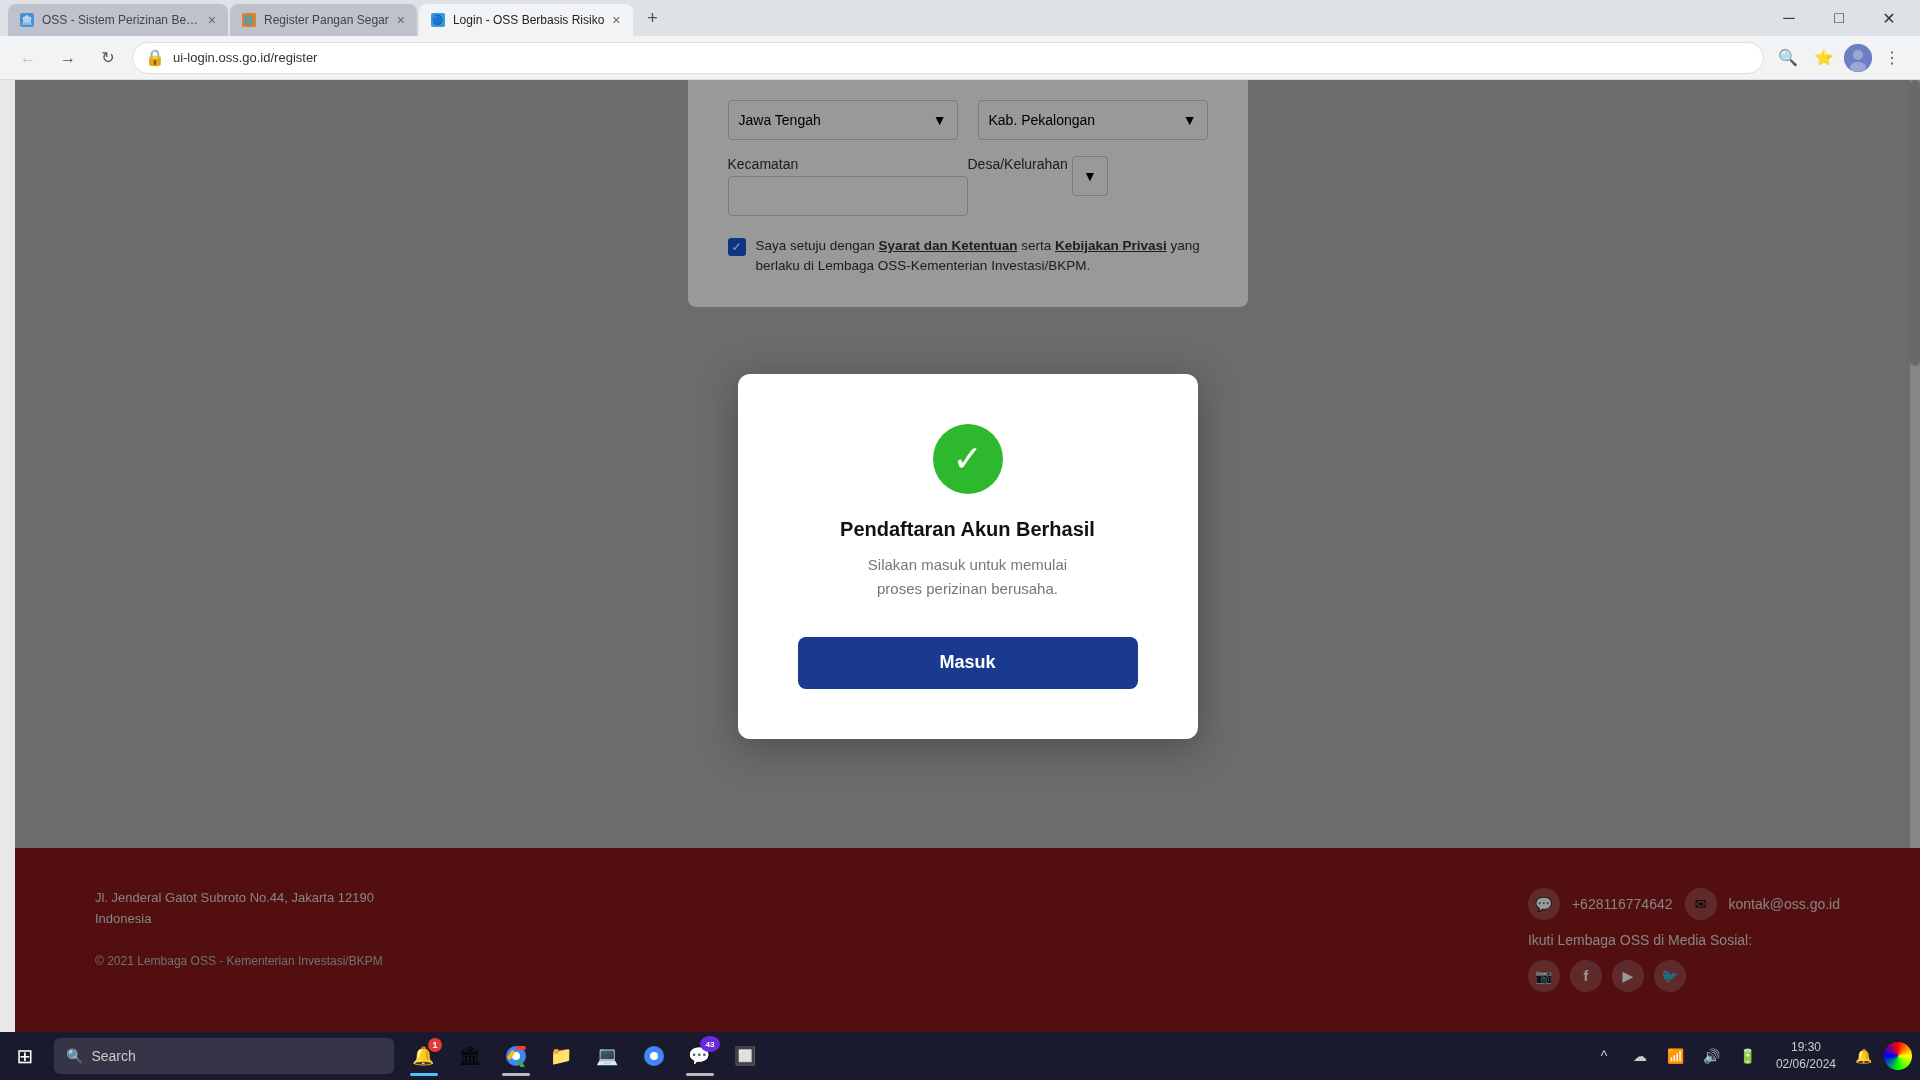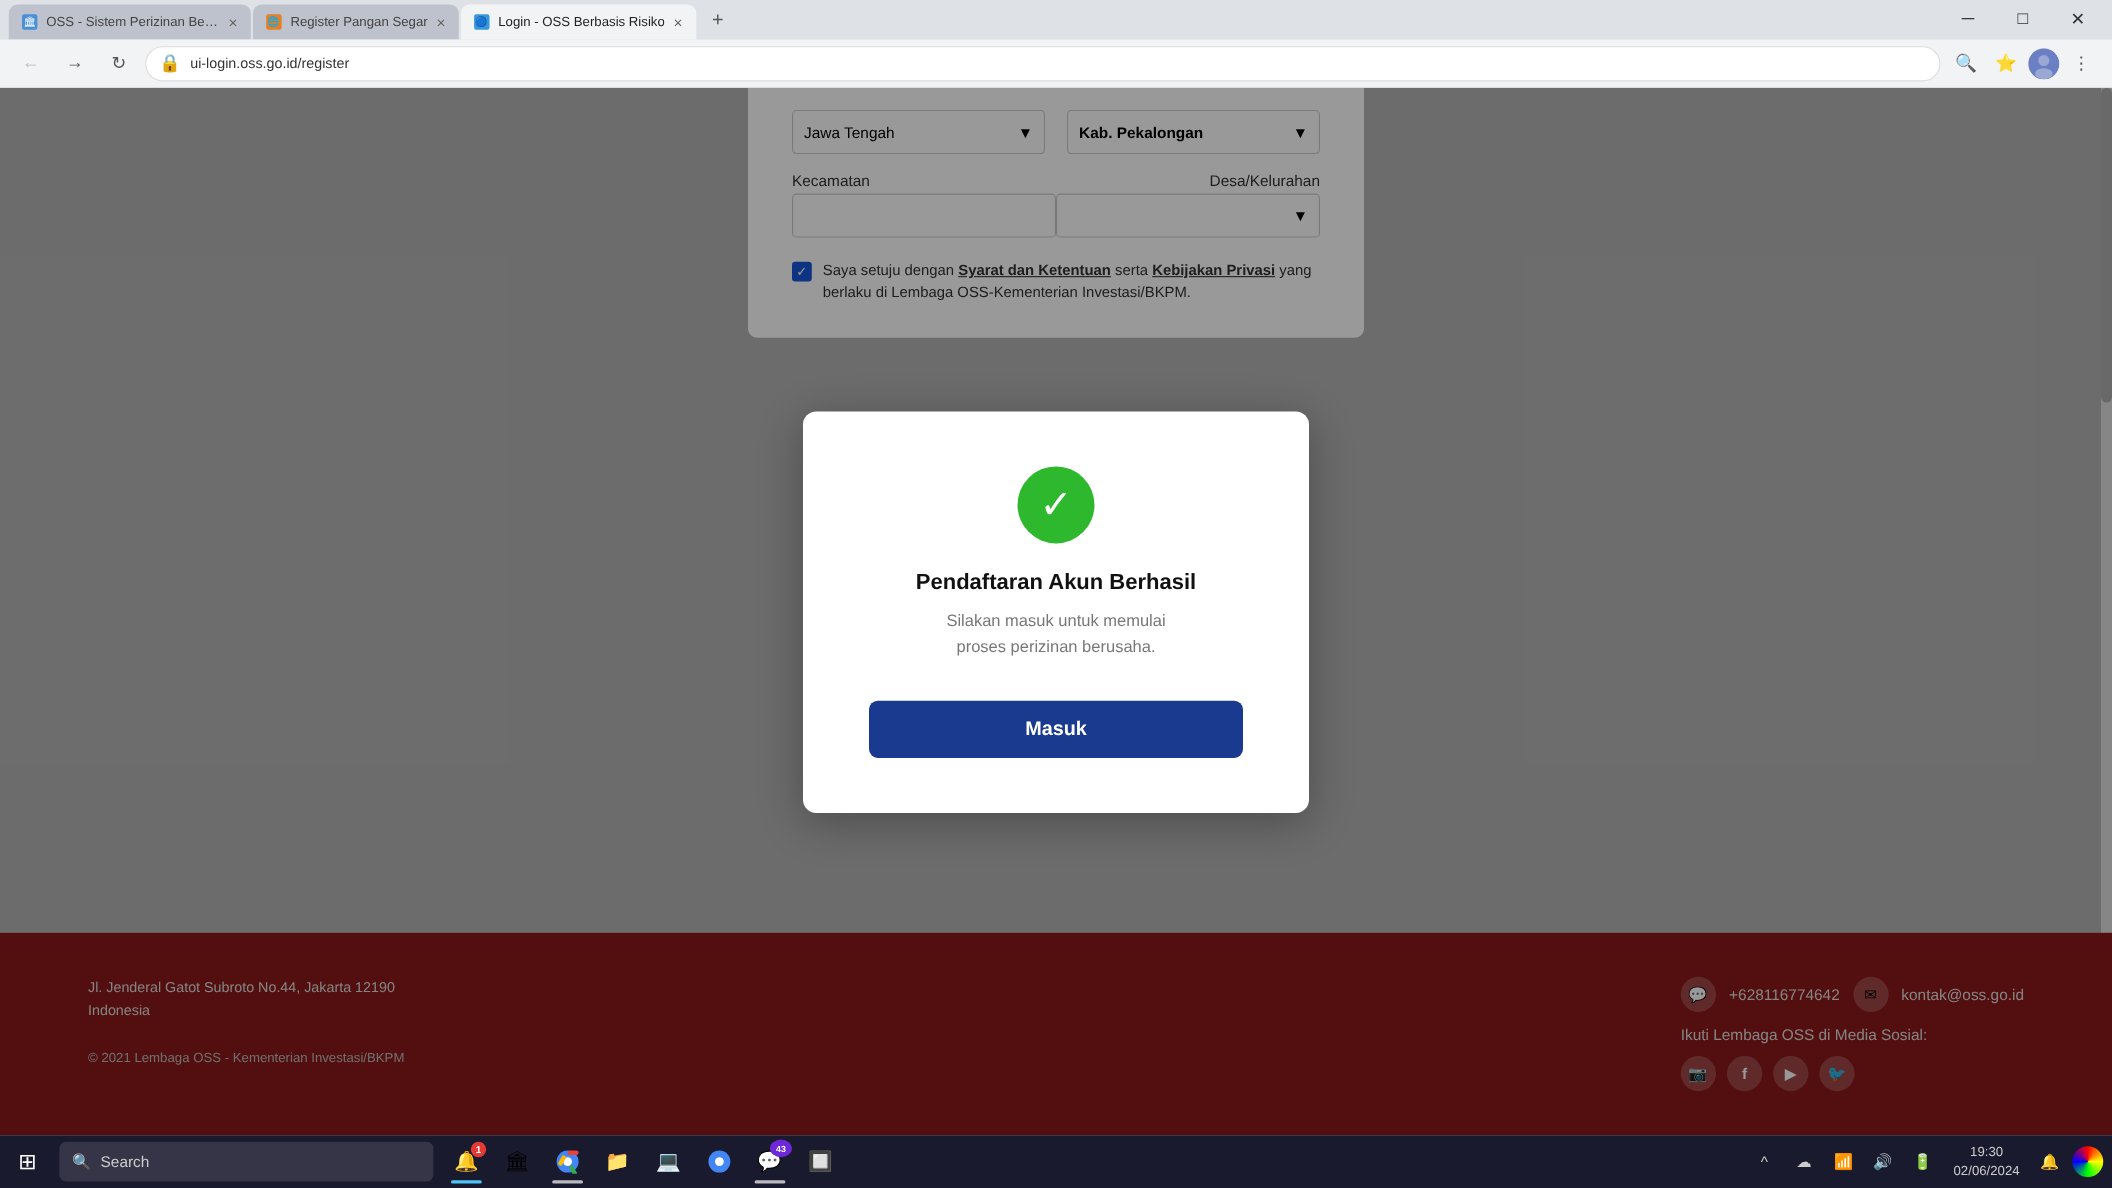--- a/index.html
+++ b/index.html
@@ -24,21 +24,21 @@
     .address-bar { flex: 1; height: 32px; background: white; border-radius: 16px; display: flex; align-items: center; padding: 0 12px; gap: 8px; border: 1px solid #ddd; }
     .address-bar-text { font-size: 13px; color: #333; flex: 1; }
     .nav-icons { display: flex; gap: 4px; align-items: center; }
     .nav-icon-btn { width: 32px; height: 32px; border-radius: 50%; display: flex; align-items: center; justify-content: center; font-size: 16px; color: #555; cursor: pointer; }
     .profile-icon { width: 28px; height: 28px; border-radius: 50%; background: #6b7fc4; display: flex; align-items: center; justify-content: center; overflow: hidden; }
 
     
     .page-content { flex: 1; display: flex; flex-direction: column; position: relative; overflow: hidden; }
 
     
-    .main-area { flex: 1; background: #7f1d1d; position: relative; overflow: hidden; }
+    .main-area { flex: 1; background: #fef9c3; position: relative; overflow: hidden; margin-left: 15px; }
     .form-select { height: 40px; border: 1px solid #ccc; border-radius: 4px; background: white; padding: 0 10px; font-size: 14px; display: flex; align-items: center; justify-content: space-between; }
     .form-label { font-size: 14px; color: #333; }
     .checkbox { width: 18px; height: 18px; background: #1a56db; border-radius: 3px; display: flex; align-items: center; justify-content: center; color: white; font-size: 12px; flex-shrink: 0; margin-top: 2px; }
 
     
     .modal-overlay { position: absolute; top: 0; left: 0; right: 0; bottom: 0; background: rgba(0,0,0,0.4); display: flex; align-items: center; justify-content: center; z-index: 100; }
     .modal { background: white; border-radius: 12px; padding: 50px 60px; text-align: center; width: 460px; box-shadow: 0 8px 40px rgba(0,0,0,0.3); }
     .modal-icon { width: 70px; height: 70px; background: #2eb82e; border-radius: 50%; display: flex; align-items: center; justify-content: center; margin: 0 auto 24px; }
     .modal-checkmark { font-size: 36px; color: white; }
     .modal-title { font-size: 20px; font-weight: 700; color: #111; margin-bottom: 12px; }
@@ -125,34 +125,34 @@
 
       <div style="position:absolute; top:0; left:50%; transform:translateX(-50%); width:560px; background:white; border-radius:0 0 8px 8px; padding:20px 40px 30px; z-index:10;">
 
         <div style="display:flex; gap:20px; margin-bottom:16px;">
           <div style="flex:1;">
             <div class="form-select">
               <span>Jawa Tengah</span>
               <span>▼</span>
             </div>
           </div>
-          <div style="flex:1;font-weight:bold;">
+          <div style="flex:1;">
             <div class="form-select">
               <span>Kab. Pekalongan</span>
               <span>▼</span>
             </div>
           </div>
         </div>
 
         <div style="display:flex; margin-bottom:20px;">
           <div style="flex:1; display:flex; flex-direction:column; gap:4px;">
             <label class="form-label">Kecamatan</label>
             <input type="text" style="height: 40px; border: 1px solid rgb(204, 204, 204); border-radius: 4px; padding: 0px 10px; font-size: 14px; width: 100%;">
           </div>
-          <div style="flex:1; display:flex; flex-direction:column; gap:4px;text-align:right;">
+          <div style="flex:1; display:flex; flex-direction:row; gap:4px;">
             <label class="form-label">Desa/Kelurahan</label>
             <div class="form-select">
               <span></span>
               <span>▼</span>
             </div>
           </div>
         </div>
 
         <div style="display:flex; align-items:flex-start; gap:10px;">
           <div class="checkbox">✓</div>

